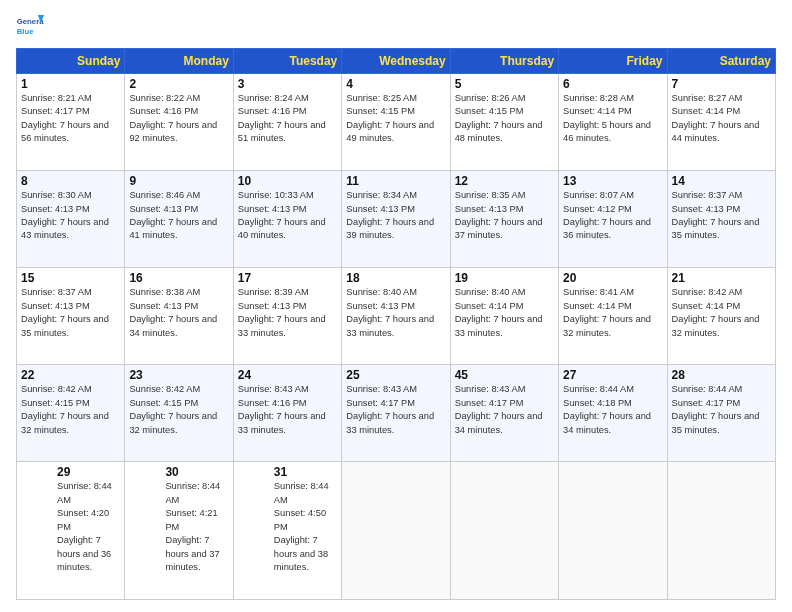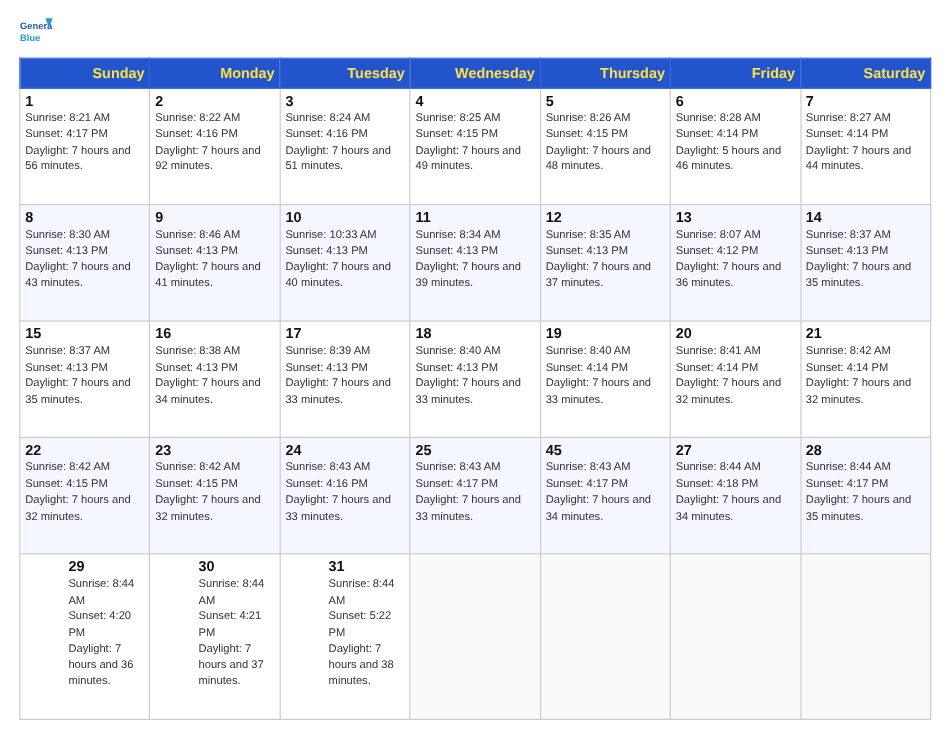--- a/index.html
+++ b/index.html
@@ -400,21 +400,21 @@
           <span>Sunrise: 8:44 AM</span><br>
           <span>Sunset: 4:21 PM</span><br>
           <span>Daylight: 7 hours
  and 37 minutes.</span>
         </div>
       </td>
           <td>
         <span class="day-num">31</span>
         <div class="day-info">
           <span>Sunrise: 8:44 AM</span><br>
-          <span>Sunset: 5:22 PM</span><br>
+          <span>Sunset: 4:50 PM</span><br>
           <span>Daylight: 7 hours
  and 38 minutes.</span>
         </div>
       </td>
           <td class="empty-cell"></td>
           <td class="empty-cell"></td>
           <td class="empty-cell"></td>
           <td class="empty-cell"></td>
         </tr>
       </tbody>

